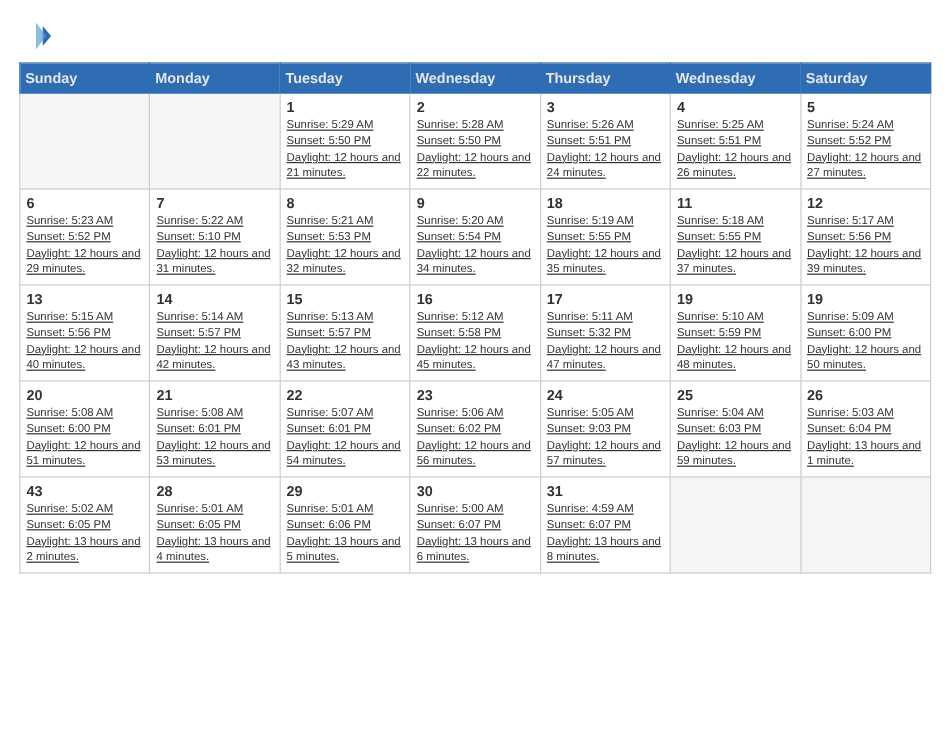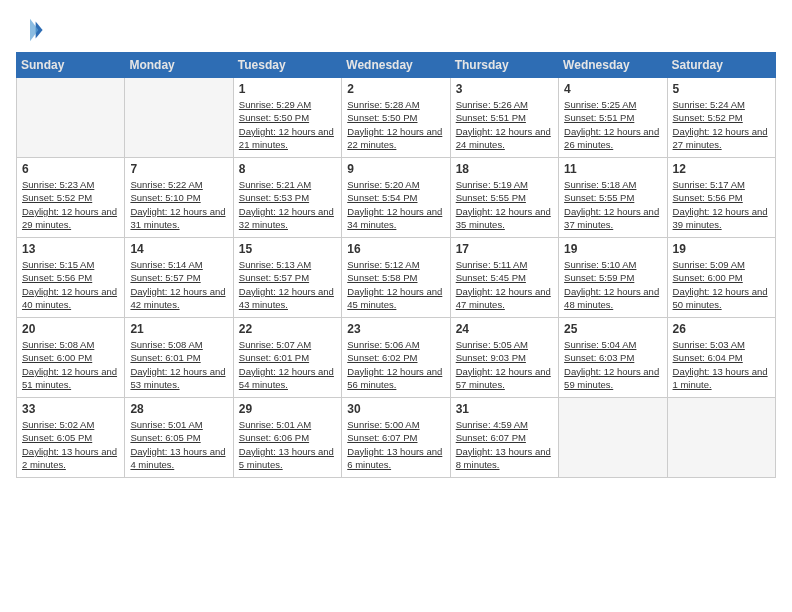--- a/index.html
+++ b/index.html
@@ -225,21 +225,21 @@
         </td>
         <td>
           <div class="day-num">16</div>
           <div class="day-info">Sunrise: 5:12 AM
 Sunset: 5:58 PM
 Daylight: 12 hours and 45 minutes.</div>
         </td>
         <td>
           <div class="day-num">17</div>
           <div class="day-info">Sunrise: 5:11 AM
-Sunset: 5:45 PM
+Sunset: 5:32 PM
 Daylight: 12 hours and 47 minutes.</div>
         </td>
         <td>
           <div class="day-num">19</div>
           <div class="day-info">Sunrise: 5:10 AM
 Sunset: 5:59 PM
 Daylight: 12 hours and 48 minutes.</div>
         </td>
         <td>
           <div class="day-num">19</div>
@@ -287,21 +287,21 @@
         </td>
         <td>
           <div class="day-num">26</div>
           <div class="day-info">Sunrise: 5:03 AM
 Sunset: 6:04 PM
 Daylight: 13 hours and 1 minute.</div>
         </td>
       </tr>
       <tr>
         <td>
-          <div class="day-num">33</div>
+          <div class="day-num">43</div>
           <div class="day-info">Sunrise: 5:02 AM
 Sunset: 6:05 PM
 Daylight: 13 hours and 2 minutes.</div>
         </td>
         <td>
           <div class="day-num">28</div>
           <div class="day-info">Sunrise: 5:01 AM
 Sunset: 6:05 PM
 Daylight: 13 hours and 4 minutes.</div>
         </td>

